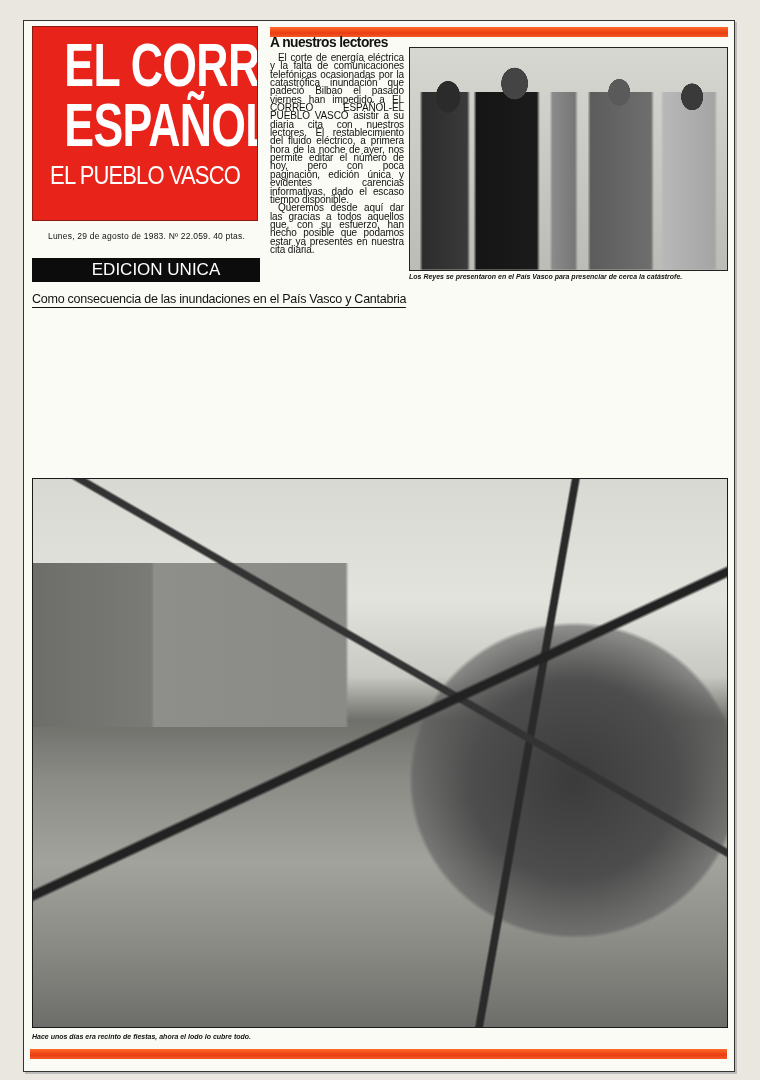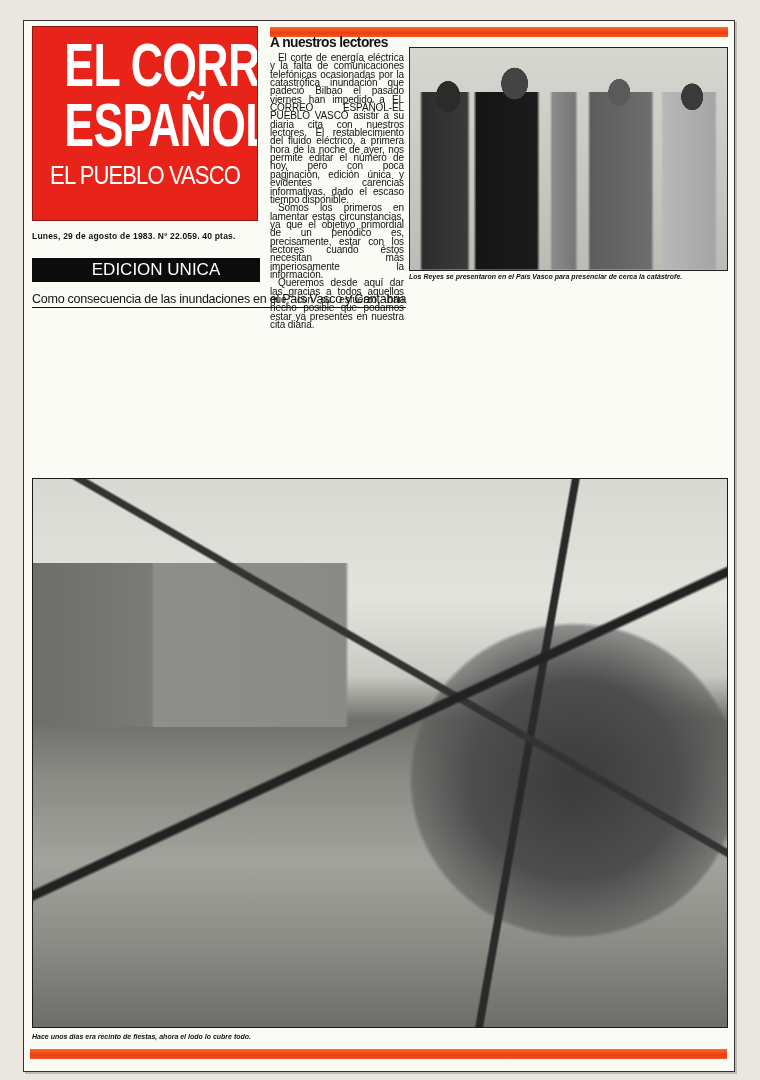--- a/index.html
+++ b/index.html
@@ -42,22 +42,22 @@
     .masthead .t1 { margin-top: 8px; }
     .masthead .t3 {
       display: block;
       font-size: 25px;
       margin-top: 6px;
       letter-spacing: -1px;
       transform: scaleX(0.88);
       white-space: nowrap;
     }
     .dateline {
-      position: absolute; left: 8px; top: 210px; width: 228px;
-      font-size: 8.5px; font-weight: bold; white-space: nowrap;
+      position: absolute; left: 24px; top: 210px; width: 228px;
+      font-size: 8.5px; font-weight: normal; white-space: nowrap;
       letter-spacing: 0.2px;
     }
     .edition {
       position: absolute; left: 8px; top: 237px; width: 228px; height: 24px;
       background: #0c0c0c; color: #fff;
       text-align: center; font-size: 17px; line-height: 24px; padding-left: 20px;
     }
     
     .redbar {
       position: absolute; height: 10px;
@@ -163,21 +163,20 @@
     <span class="t3">EL PUEBLO VASCO</span>
   </div>
 
   <div class="dateline">Lunes, 29 de agosto de 1983. Nº 22.059. 40 ptas.</div>
 
   <div class="edition">EDICION UNICA</div>
 
   <div class="letter">
     <h2>A nuestros lectores</h2>
     <p>El corte de energía eléctrica y la falta de comunicaciones telefónicas ocasionadas por la catastrófica inundación que padeció Bilbao el pasado viernes han impedido a EL CORREO ESPAÑOL-EL PUEBLO VASCO asistir a su diaria cita con nuestros lectores. El restablecimiento del fluido eléctrico, a primera hora de la noche de ayer, nos permite editar el número de hoy, pero con poca paginación, edición única y evidentes carencias informativas, dado el escaso tiempo disponible.</p>
-    <p>Somos los primeros en lamentar estas circunstancias, ya que el objetivo primordial de un periódico es, precisamente, estar con los lectores cuando éstos necesitan más imperiosamente la información.</p>
     <p>Queremos desde aquí dar las gracias a todos aquellos que, con su esfuerzo, han hecho posible que podamos estar ya presentes en nuestra cita diaria.</p>
   </div>
 
   <div class="photo-top"></div>
   <div class="photo-top-caption">Los Reyes se presentaron en el País Vasco para presenciar de cerca la catástrofe.</div>
 
   <div class="kicker">Como consecuencia de las inundaciones en el País Vasco y Cantabria</div>
 
 
   <div class="photo-main"></div>

